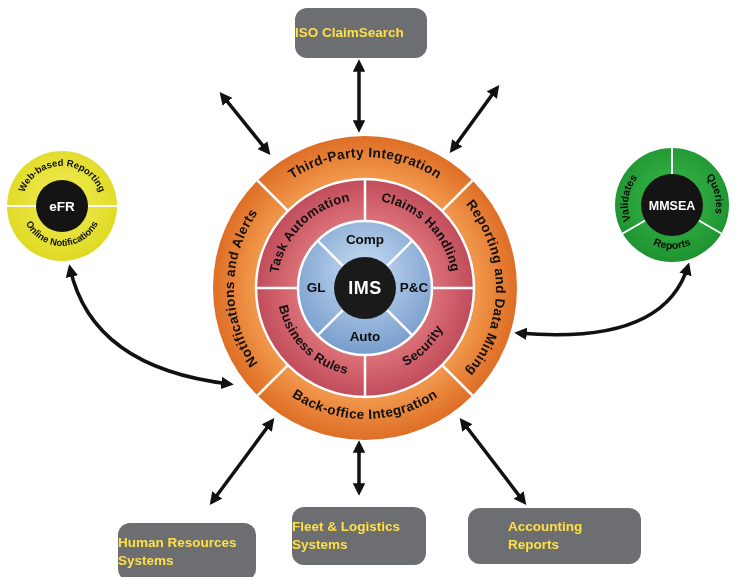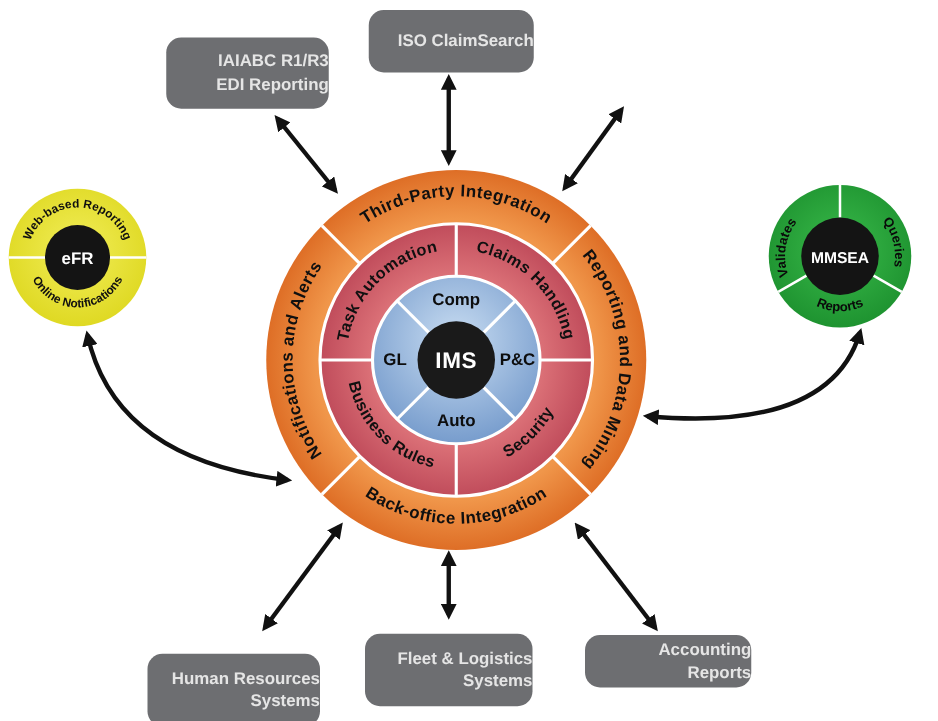--- a/index.html
+++ b/index.html
@@ -2,30 +2,30 @@
 <html><head>
 <meta charset="utf-8">
 <style>
   html,body { margin:0; padding:0; background:#ffffff; }
   .stage {
     position:relative; width:750px; height:577px; background:#ffffff;
     overflow:hidden; font-family:"Liberation Sans", sans-serif;
   }
   .stage > svg { position:absolute; left:0; top:0; }
   .box {
-    position:absolute; background:#6D6E71; color:#e5e5e5; border-radius:12px;
-    display:flex; flex-direction:column; align-items:flex-end; justify-content:center;
+    position:absolute; background:#6D6E71; color:#fde047; border-radius:12px;
+    display:flex; flex-direction:column; align-items:flex-start; justify-content:center;
     font-weight:bold; font-size:13.5px; line-height:1.35; text-align:center;
   }
   .box-iso        { left:295px; top:8px;   width:132px; height:50px; }
   .box-iaiabc     { left:133px; top:30px;  width:130px; height:57px; }
   .box-medical    { left:455px; top:14px;  width:120px; height:57px; }
   .box-hr         { left:118px; top:523px; width:138px; height:58px; }
   .box-fleet      { left:292px; top:496px; width:134px; height:58px;margin-top:11px; }
-  .box-accounting { left:468px; top:508px; width:133px; height:42px; }
+  .box-accounting { left:468px; top:508px; width:133px; height:56px;padding-left:40px; }
 
   .ring-label  { font-weight:bold; font-size:13.5px; fill:#101010; letter-spacing:.4px; }
   .mid-label   { font-weight:bold; font-size:13px;   fill:#101010; letter-spacing:.3px; }
   .quad-label  { font-weight:bold; font-size:13.5px; fill:#0d0d0d; }
   .hub-label   { font-weight:bold; font-size:18px;   fill:#ffffff; letter-spacing:.5px; }
   .sat-arc     { font-weight:bold; font-size:9.5px;  fill:#101010; }
   .sat-arc-g   { font-weight:bold; font-size:10.5px; fill:#0a0a0a; }
   .sat-center  { font-weight:bold; fill:#ffffff; }
 </style>
 </head>
@@ -182,24 +182,20 @@
       </text>
       <circle cx="672" cy="205" r="31" fill="#141414"></circle>
       <text class="sat-center" text-anchor="middle" x="672" y="210" font-size="12.5">MMSEA</text>
     </g>
   </svg>
 
   <div class="box box-iso">
     <div>ISO ClaimSearch</div>
   </div>
 
-  <div class="box box-iaiabc">
-    <div>IAIABC R1/R3</div>
-    <div>EDI Reporting</div>
-  </div>
 
 
   <div class="box box-hr">
     <div>Human Resources</div>
     <div>Systems</div>
   </div>
 
   <div class="box box-fleet">
     <div>Fleet &amp; Logistics</div>
     <div>Systems</div>

